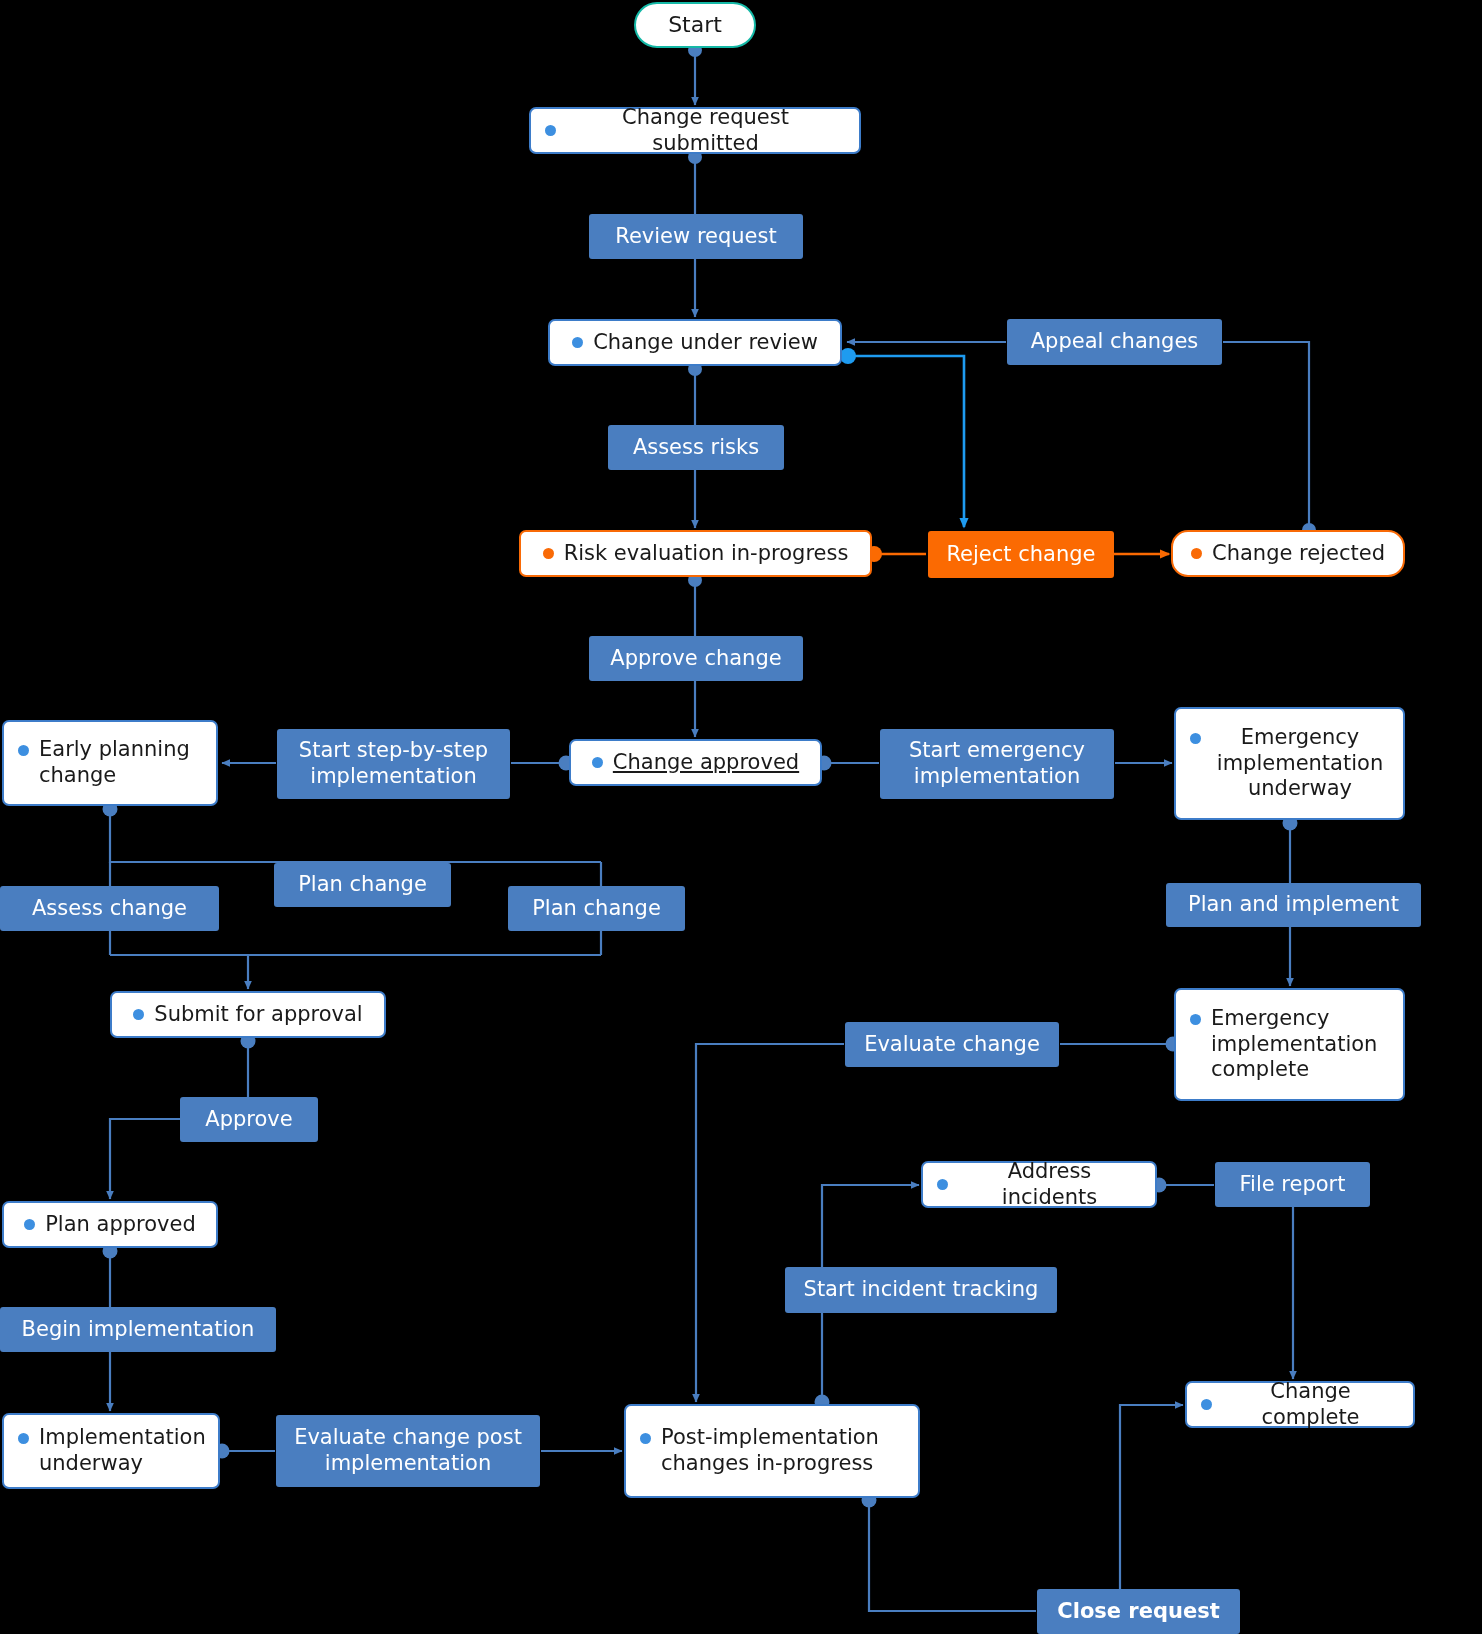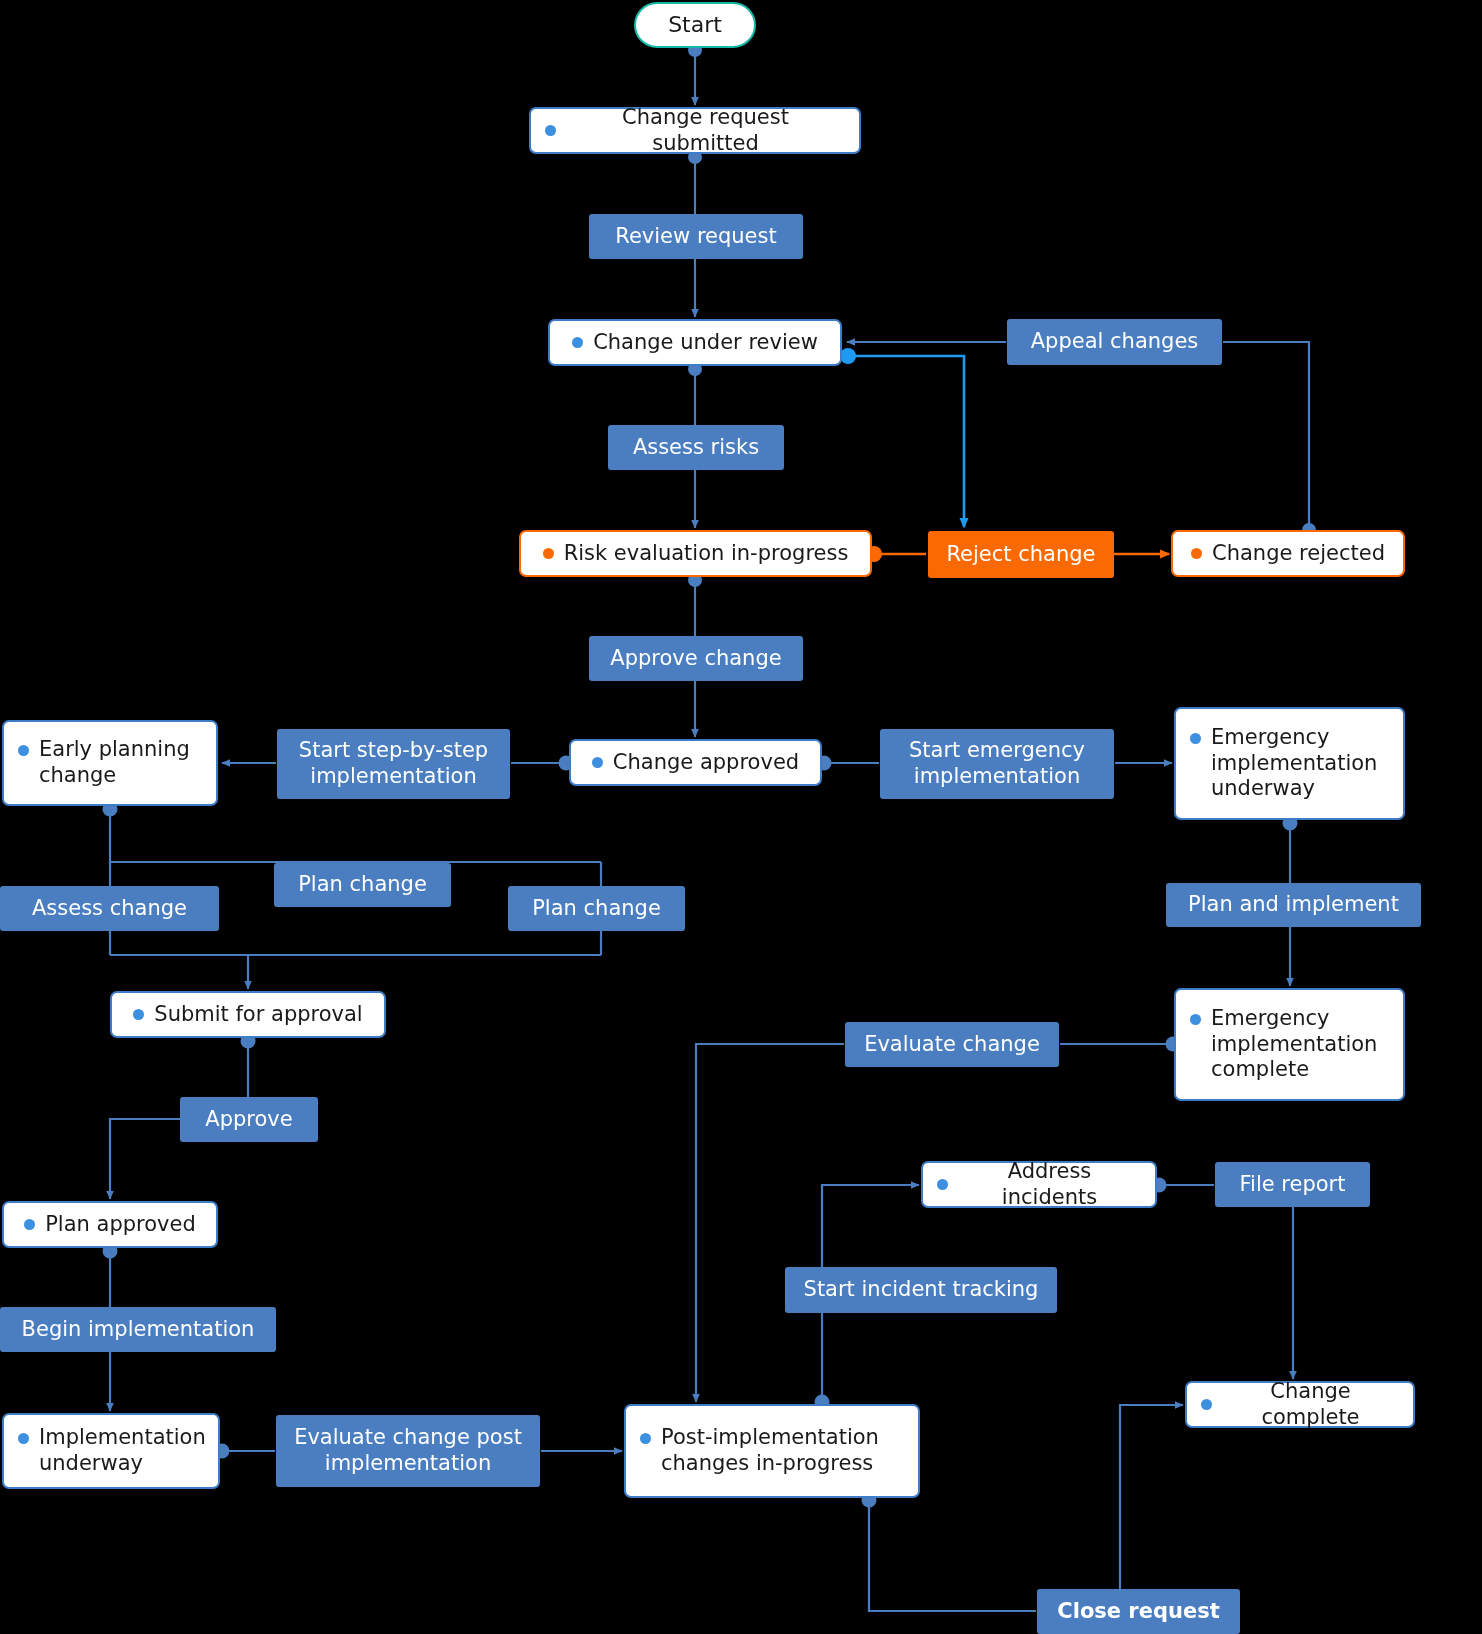--- a/index.html
+++ b/index.html
@@ -165,21 +165,21 @@
     <span class="state-inner">
         <i class="dot"></i>
     <span class="lbl">Risk evaluation in-progress</span>
       </span>
   </div>
 
   <div class="node transition orange" style="left:928px;top:531px;width:186px;height:47px;">
     <span>Reject change</span>
   </div>
 
-  <div class="node state orange" style="left:1171px;top:530px;width:234px;height:47px;">
+  <div class="node state orange" style="left:1171px;top:530px;width:234px;height:47px;border-radius:17px;">
     <span class="state-inner">
         <i class="dot"></i>
     <span class="lbl">Change rejected</span>
       </span>
   </div>
 
   <div class="node transition" style="left:589px;top:636px;width:214px;height:45px;">
     <span>Approve change</span>
   </div>
 
@@ -187,35 +187,35 @@
     <span class="state-inner" style="justify-content:flex-start;align-items:flex-start;">
     <i class="dot" style="margin-top:8px;"></i>
     <span class="lbl" style="text-align:left;">Early planning change</span>
       </span>
   </div>
 
   <div class="node transition" style="left:277px;top:729px;width:233px;height:70px;">
     <span>Start step-by-step implementation</span>
   </div>
 
-  <div class="node state" style="left:569px;top:739px;width:253px;height:47px;">
+  <div class="node state" style="left:569px;top:739px;width:253px;height:47px;text-decoration:underline;">
     <span class="state-inner">
         <i class="dot"></i>
     <span class="lbl">Change approved</span>
       </span>
   </div>
 
   <div class="node transition" style="left:880px;top:729px;width:234px;height:70px;">
     <span>Start emergency implementation</span>
   </div>
 
   <div class="node state" style="left:1174px;top:707px;width:231px;height:113px;">
     <span class="state-inner" style="justify-content:flex-start;align-items:flex-start;">
     <i class="dot" style="margin-top:8px;"></i>
-    <span class="lbl" style="text-align:left;">Emergency implementation underway</span>
+    <span class="lbl" style="text-align:center;">Emergency implementation underway</span>
       </span>
   </div>
 
   <div class="node transition" style="left:0px;top:886px;width:219px;height:45px;">
     <span>Assess change</span>
   </div>
 
   <div class="node transition" style="left:274px;top:863px;width:177px;height:44px;">
     <span>Plan change</span>
   </div>

